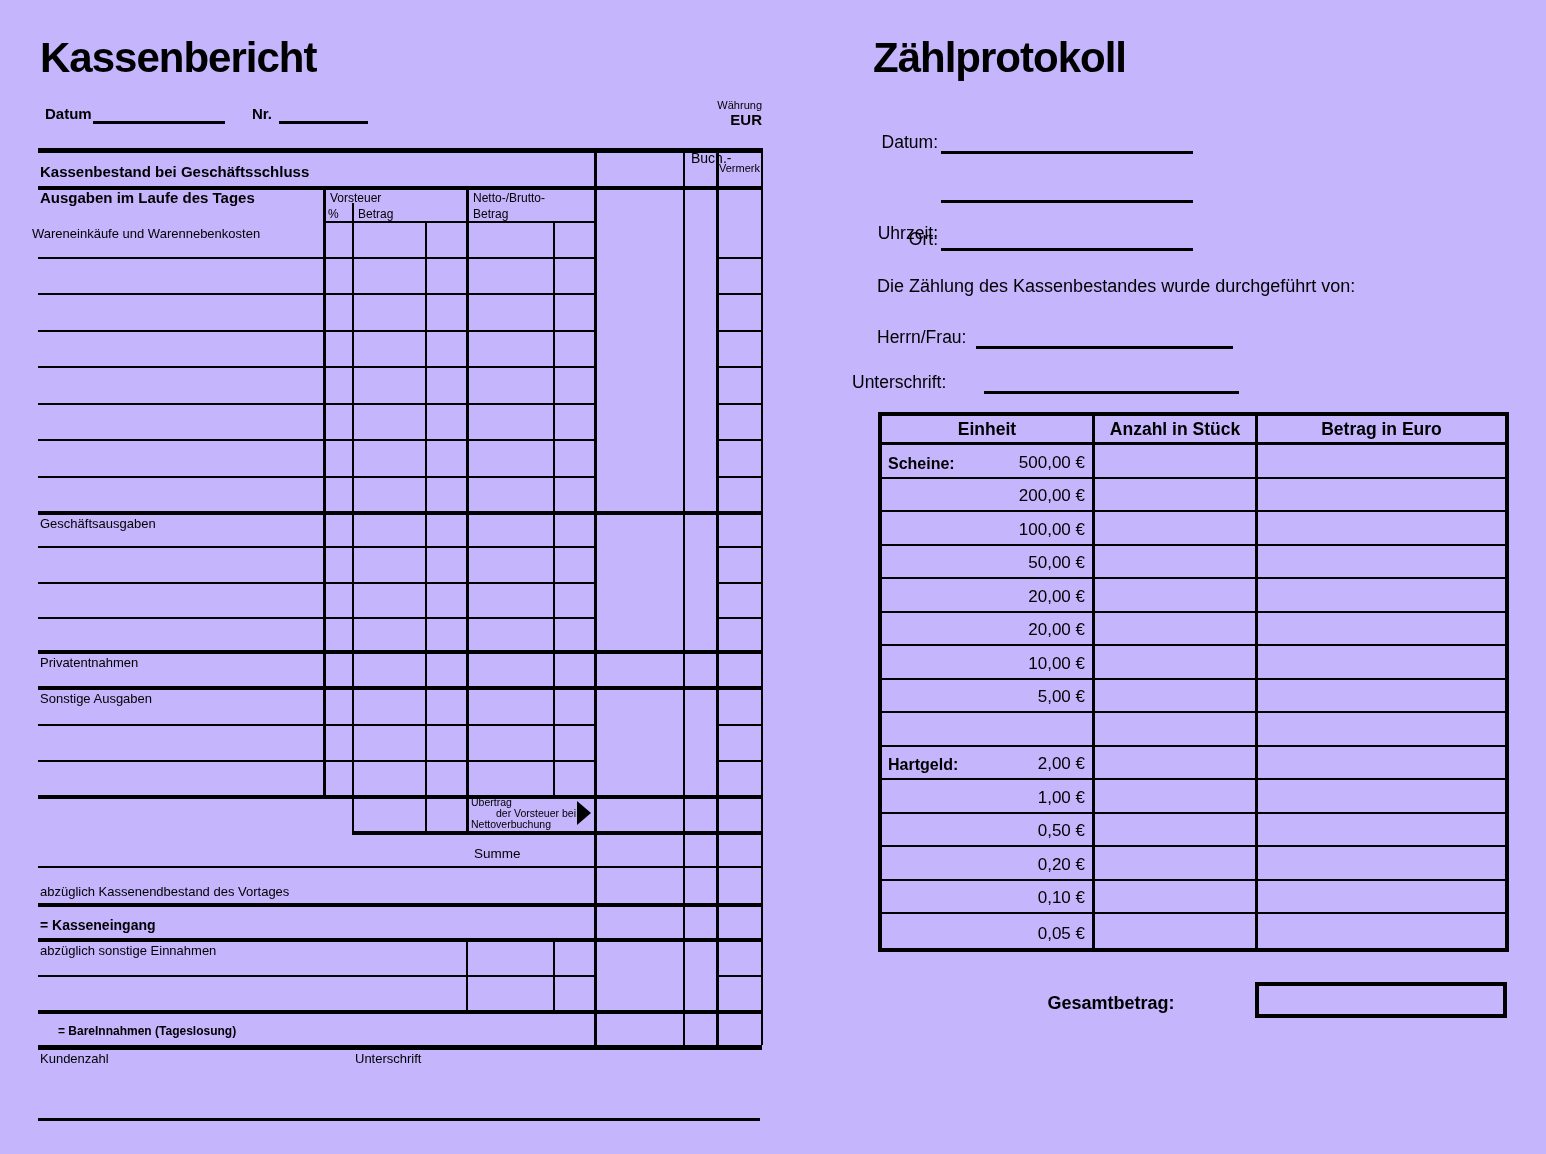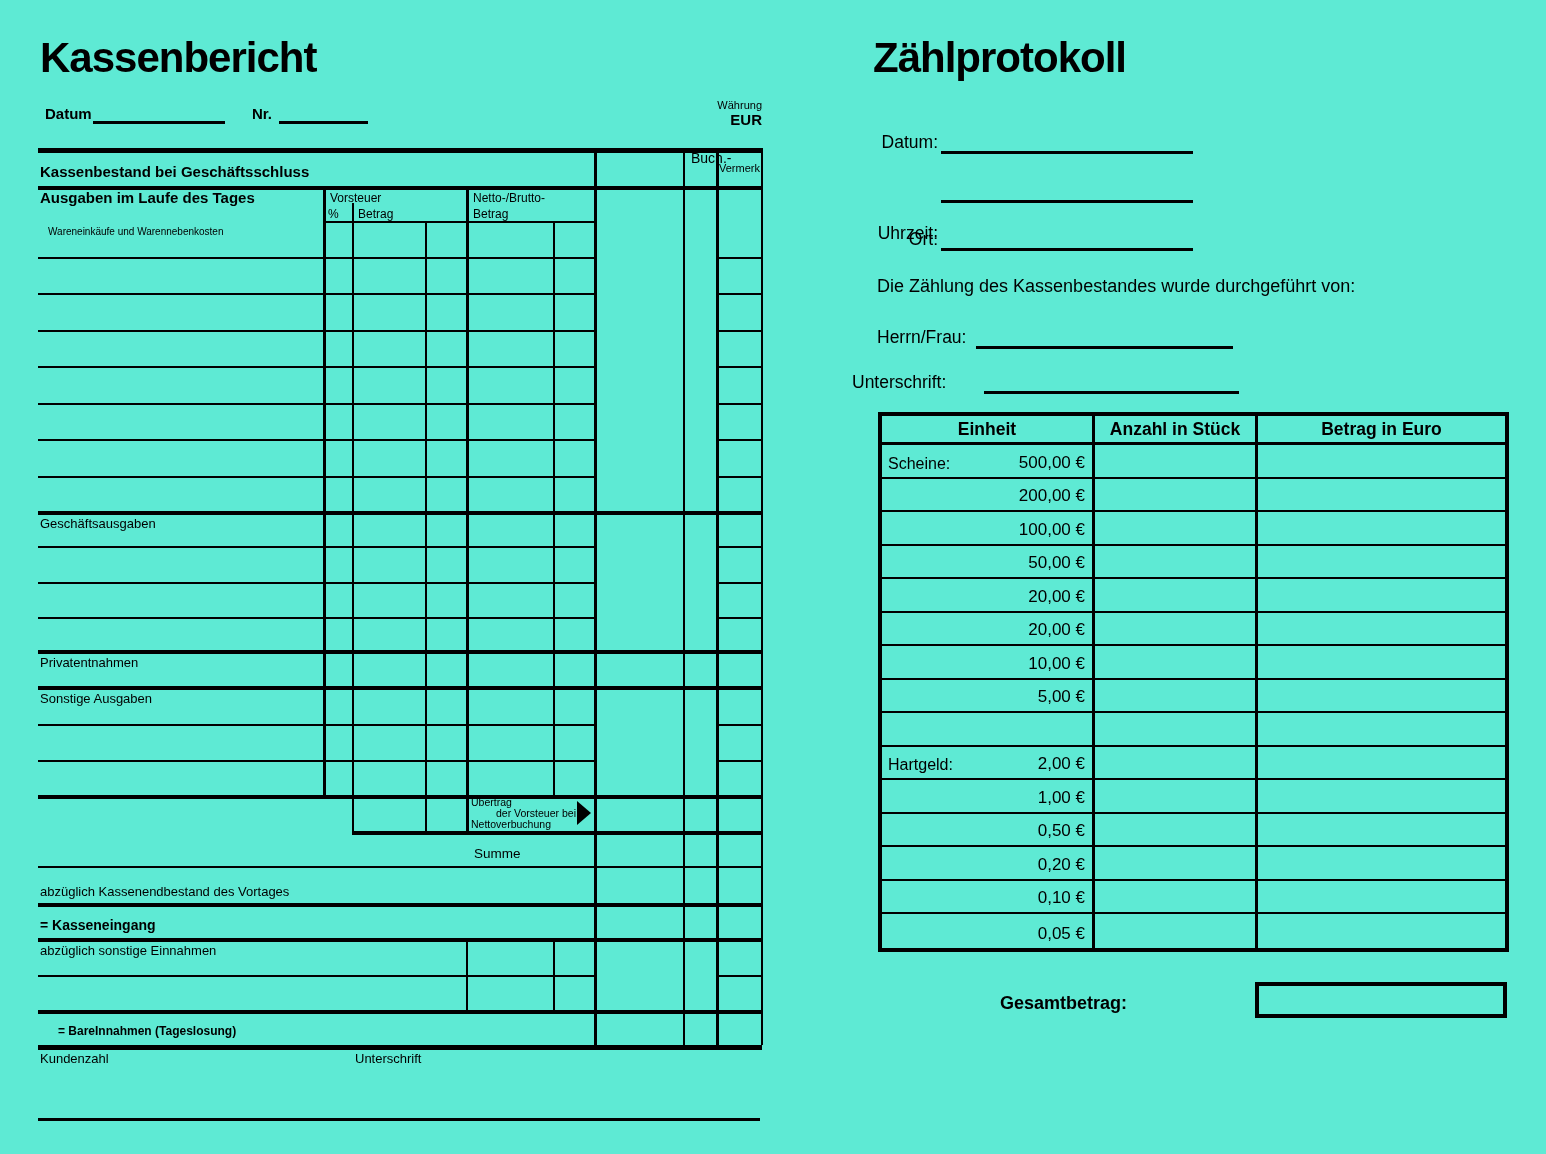--- a/index.html
+++ b/index.html
@@ -1,37 +1,37 @@
 <!DOCTYPE html>
 <html><head>
 <meta charset="utf-8">
 <style>
   html,body{margin:0;padding:0;background:#fff;}
-  .page{position:relative;width:1546px;height:1154px;background:#5eead4;overflow:hidden;
+  .page{position:relative;width:1546px;height:1154px;background:#c4b5fd;overflow:hidden;
         font-family:"Liberation Sans",sans-serif;color:#000;}
   .hl{position:absolute;background:#000;}
   .vl{position:absolute;background:#000;}
   .lbl{position:absolute;white-space:nowrap;}
   .b{font-weight:bold;}
   .title{position:absolute;font-size:42px;font-weight:bold;letter-spacing:-1px;}
   .fill-line{position:absolute;background:#000;height:3px;}
   .tri{position:absolute;width:0;height:0;border-top:12px solid transparent;
        border-bottom:12px solid transparent;border-left:14px solid #000;}
   
   .ztable{position:absolute;left:878px;top:412px;width:631px;height:540px;
           border:4px solid #000;box-sizing:border-box;display:grid;
           grid-template-columns:213px 163px 247px;grid-template-rows:29px repeat(15,33.5px);}
   .ztable .hcell{border-right:3px solid #000;border-bottom:3px solid #000;
           display:flex;align-items:center;justify-content:center;
           font-weight:bold;font-size:17.5px;}
   .ztable .hcell.last{border-right:0;}
   .ztable .cell{border-right:3px solid #000;border-bottom:2px solid #000;position:relative;}
   .ztable .cell.last{border-right:0;}
   .ztable .cell.bot{border-bottom:0;}
-  .ztable .u-label{position:absolute;left:6px;bottom:4px;font-weight:normal;font-size:16px;}
+  .ztable .u-label{position:absolute;left:6px;bottom:4px;font-weight:bold;font-size:16px;}
   .ztable .u-value{position:absolute;right:7px;bottom:4px;font-size:17px;}
   .gbox{position:absolute;left:1255px;top:982px;width:252px;height:36px;
         border:4px solid #000;box-sizing:border-box;}
 </style>
 </head>
 <body>
 
 <div class="page">
 
   <div class="title" style="left:40px;top:34px;">Kassenbericht</div>
@@ -46,21 +46,21 @@
 
   <div class="lbl b" style="left:40px;top:163px;font-size:15px;">Kassenbestand bei Geschäftsschluss</div>
   <div class="lbl b" style="left:40px;top:189px;font-size:15px;">Ausgaben im Laufe des Tages</div>
   <div class="lbl" style="left:330px;top:191px;font-size:12px;">Vorsteuer</div>
   <div class="lbl" style="left:328px;top:207px;font-size:12px;">%</div>
   <div class="lbl" style="left:358px;top:207px;font-size:12px;">Betrag</div>
   <div class="lbl" style="left:473px;top:191px;font-size:12px;">Netto-/Brutto-</div>
   <div class="lbl" style="left:473px;top:207px;font-size:12px;">Betrag</div>
   <div class="lbl" style="left:691px;top:150px;font-size:14px;">Buch.-</div>
   <div class="lbl" style="left:719px;top:162px;font-size:11px;">Vermerk</div>
-  <div class="lbl" style="left:48px;top:226px;font-size:10px;">Wareneinkäufe und Warennebenkosten</div>
+  <div class="lbl" style="left:32px;top:226px;font-size:13px;">Wareneinkäufe und Warennebenkosten</div>
   <div class="lbl" style="left:40px;top:516px;font-size:13px;">Geschäftsausgaben</div>
   <div class="lbl" style="left:40px;top:655px;font-size:13px;">Privatentnahmen</div>
   <div class="lbl" style="left:40px;top:691px;font-size:13px;">Sonstige Ausgaben</div>
 
   <div class="lbl" style="left:471px;top:797px;font-size:10.5px;line-height:11px;text-align:center;">Übertrag</div>
   <div class="lbl" style="left:496px;top:808px;font-size:10.5px;line-height:11px;">der Vorsteuer bei</div>
   <div class="lbl" style="left:471px;top:819px;font-size:10.5px;line-height:11px;">Nettoverbuchung</div>
   <div class="tri" style="left:577px;top:801px;"></div>
 
   <div class="lbl" style="left:474px;top:846px;font-size:13.5px;">Summe</div>
@@ -255,16 +255,16 @@
     <div class="cell last"></div>
 
     <div class="cell bot">
         <span class="u-label"></span>
         <span class="u-value">0,05 €</span>
       </div>
     <div class="cell bot"></div>
     <div class="cell bot last"></div>
   </div>
 
-  <div class="lbl b" style="left:1000px;top:993px;width:222px;text-align:left;font-size:18px;">Gesamtbetrag:</div>
+  <div class="lbl b" style="left:1000px;top:993px;width:222px;text-align:center;font-size:18px;">Gesamtbetrag:</div>
   <div class="gbox"></div>
 
 </div>
 
 </body></html>

